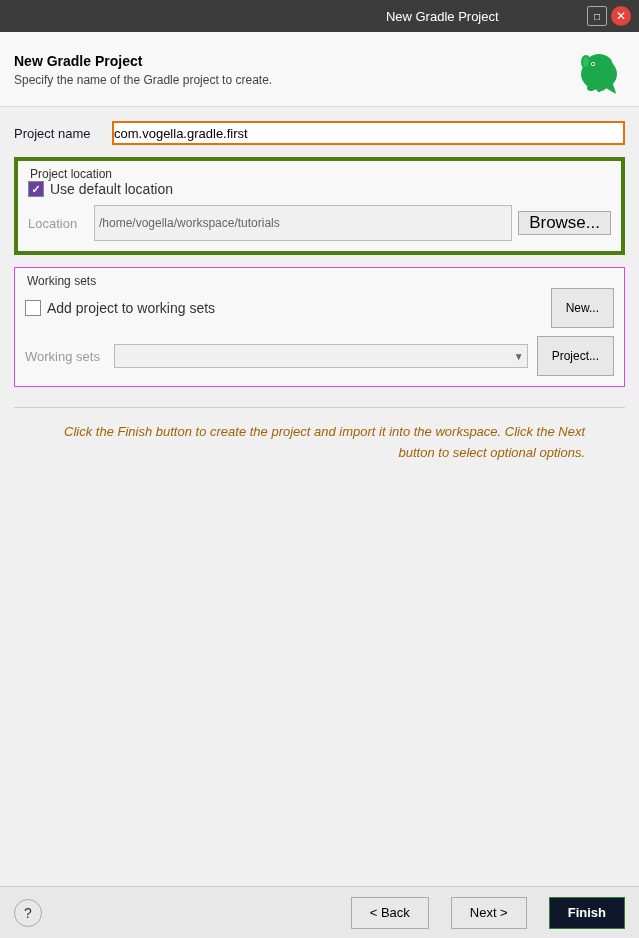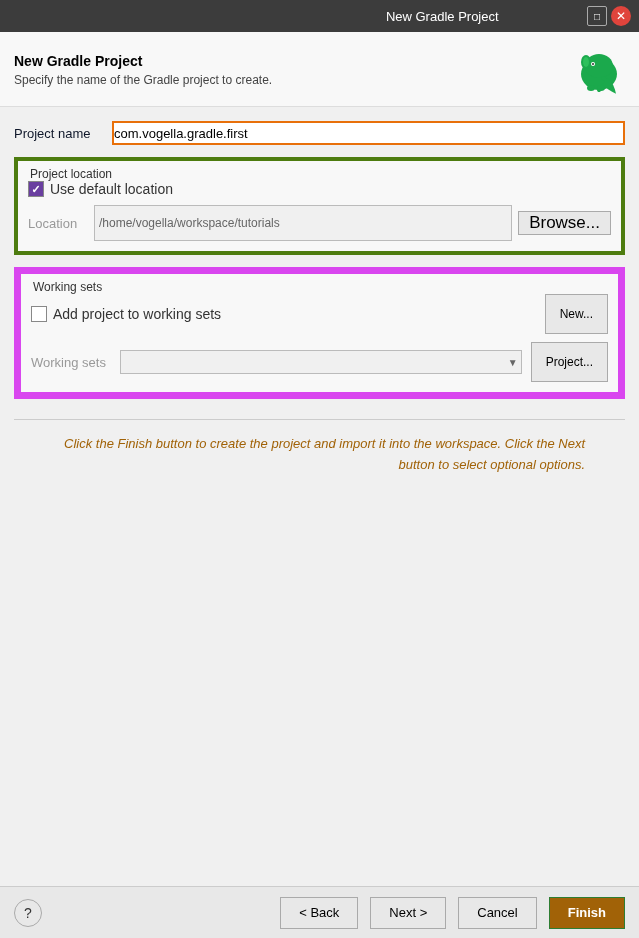--- a/index.html
+++ b/index.html
@@ -198,21 +198,21 @@
       padding: 0 10px;
       border: 1px solid #aaa;
       background: #e8e8e8;
       font-size: 17px;
       cursor: pointer;
       white-space: nowrap;
     }
 
     
     .ws-fieldset {
-      border: 7px solid #d946ef;
+      border: 1px solid #d946ef;
       background: #f8f8f8;
       margin-bottom: 12px;
       padding: 6px 10px 10px 10px;
     }
     .ws-row {
       display: flex;
       align-items: center;
       gap: 9px;
       margin-bottom: 8px;
     }
@@ -297,35 +297,35 @@
       border-radius: 50%;
       font-size: 14px;
       cursor: pointer;
       display: flex;
       align-items: center;
       justify-content: center;
       color: #333;
     }
     .all-btns {
       display: flex;
-      gap: 12px;
+      gap: 22px;
     }
     .nav-btn {
       height: 32px;
       padding: 0 18px;
       border: 1px solid #aaa;
       background: #e8e8e8;
       font-size: 13px;
       cursor: pointer;
     }
     .finish-btn {
       height: 32px;
       padding: 0 18px;
       border: 1px solid #2e7d32;
-      background: #a16207;
+      background: #0f172a;
       color: #fff;
       font-size: 13px;
       cursor: pointer;
       font-weight: bold;
     }
 
     .title-spacer { flex: 1; }
   </style>
 </head>
 <body>
@@ -417,18 +417,17 @@
 
     <div class="spacer"></div>
 
   </div>
 
   <div class="button-bar">
     <button class="help-btn">?</button>
     <div class="all-btns">
       <button class="nav-btn">&lt; Back</button>
       <button class="nav-btn">Next &gt;</button>
-      <button class="nav-btn">Cancel</button>
       <button class="finish-btn">Finish</button>
     </div>
   </div>
 
 </div>
 
 </body></html>

